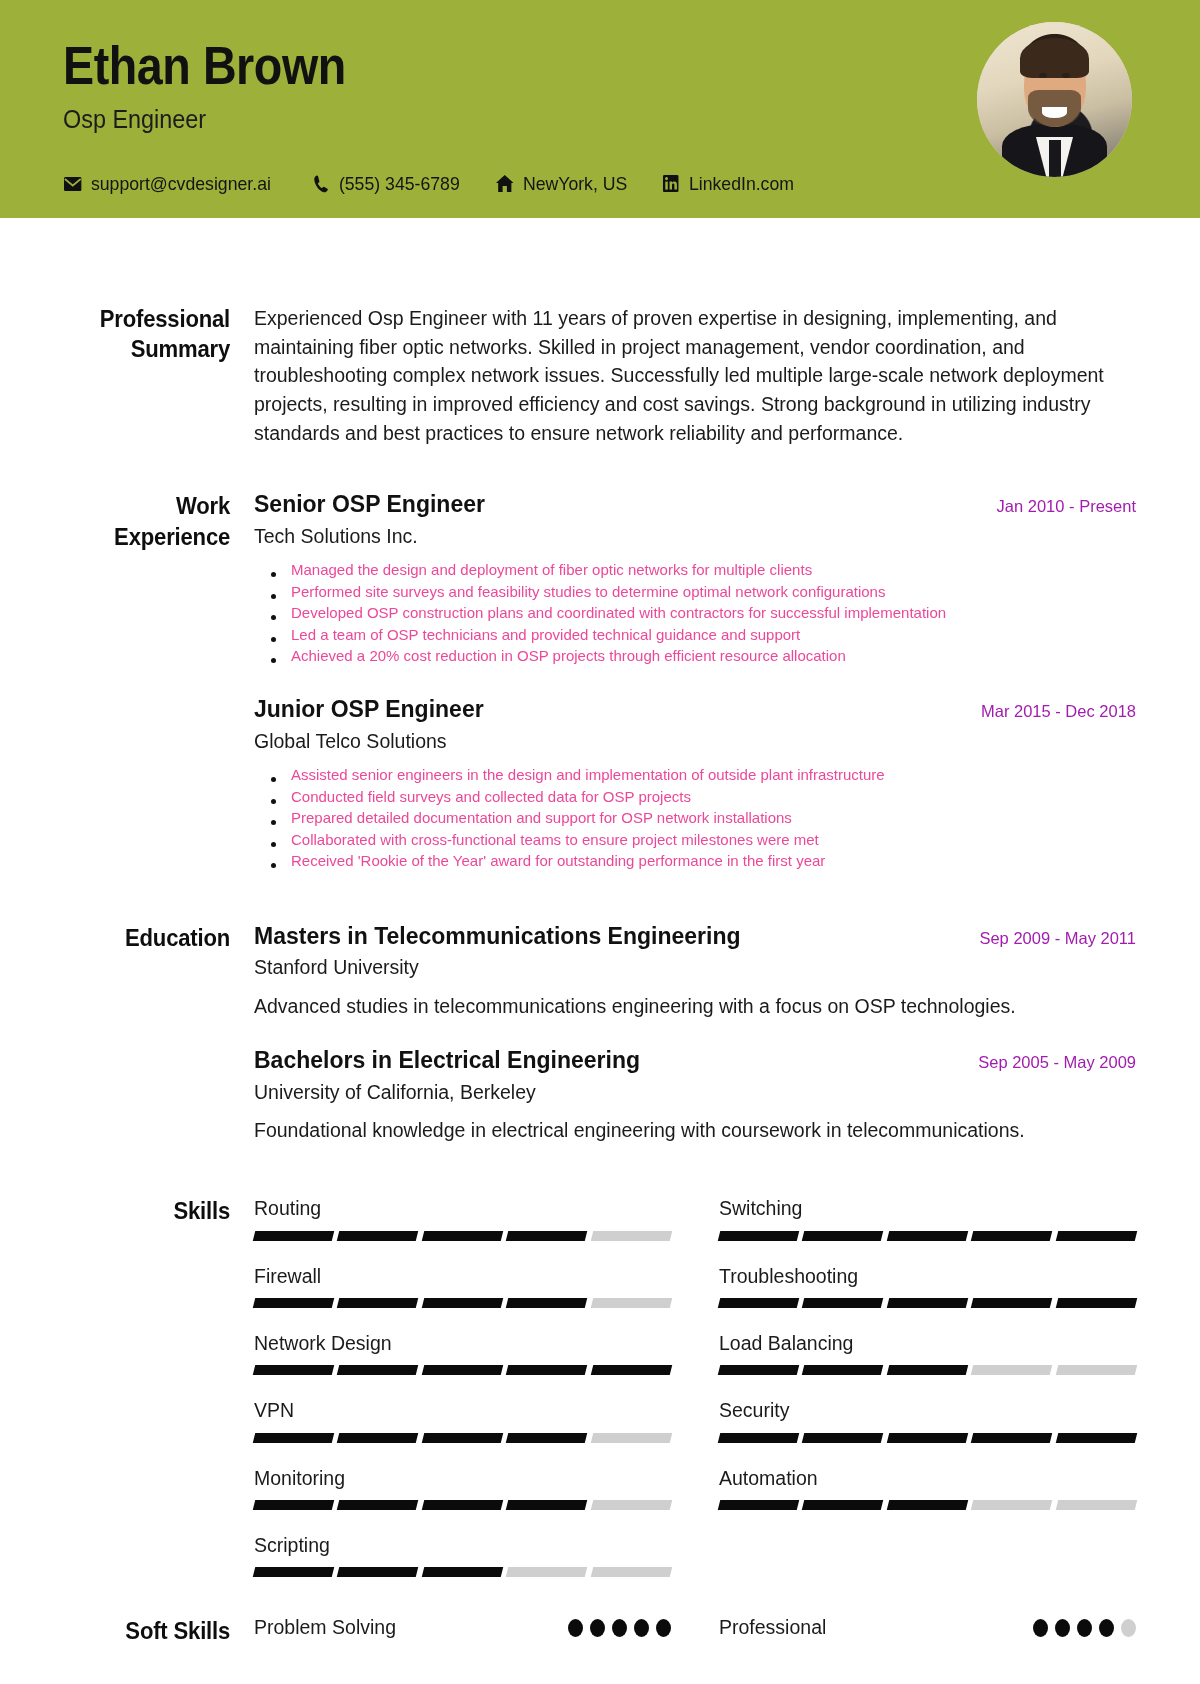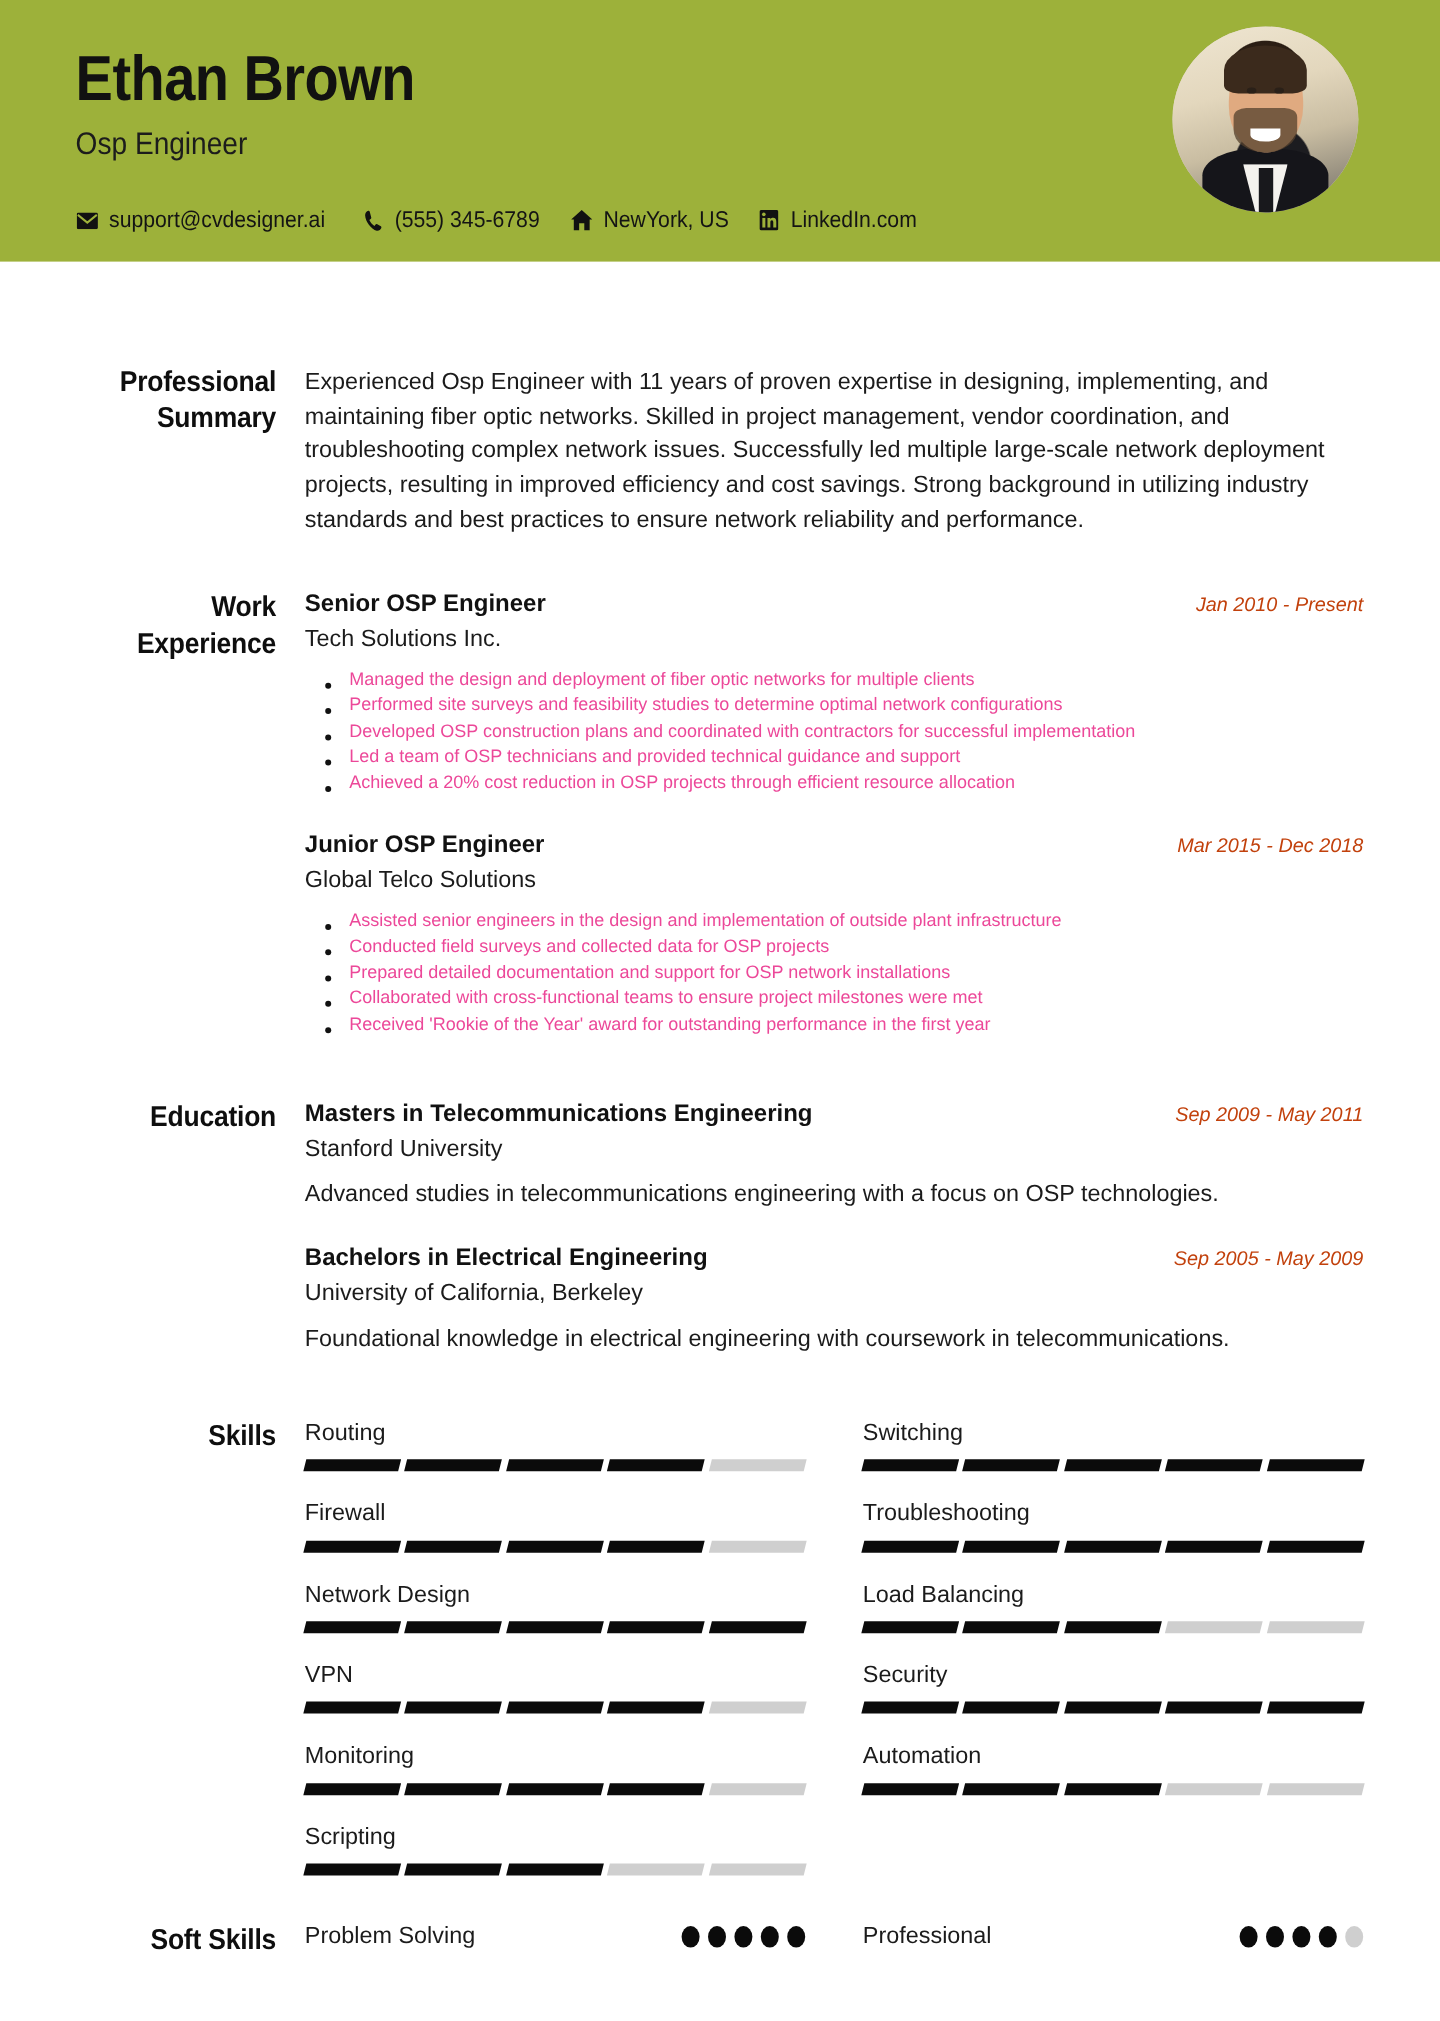--- a/index.html
+++ b/index.html
@@ -43,21 +43,21 @@
     font-weight: normal;
     color: #1c1c1c;
     margin: 10px 0 0 0;
     transform: scaleX(0.9);
     transform-origin: left center;
   }
   .contact-row {
     display: flex;
     align-items: center;
     margin-top: 38px;
-    gap: 14px;
+    gap: 24px;
   }
   .contact-item {
     display: flex;
     align-items: center;
     gap: 9px;
     font-size: 19px;
     color: #141414;
     white-space: nowrap;
     transform: scaleX(0.93);
     transform-origin: left center;
@@ -206,31 +206,30 @@
   .work-section { padding-top: 44px; }
   .entry { position: relative; }
   .entry + .entry { margin-top: 29px; }
   .entry-head {
     display: flex;
     justify-content: space-between;
     align-items: baseline;
     gap: 16px;
   }
   .entry-title {
-    font-size: 20px;
+    font-size: 23px;
     font-weight: bold;
     color: #111111;
     line-height: 1.2;
   }
   .entry-date {
     font-size: 16.5px;
-    color: #c2410c;
+    color: #a21caf;
     white-space: nowrap;
     flex: 0 0 auto;
-    font-style: italic;
   }
   .entry-org {
     font-size: 19.5px;
     color: #1b1b1b;
     margin-top: 5px;
     line-height: 1.25;
   }
   .bullets {
     margin: 12px 0 0 0;
     padding-left: 37px;

